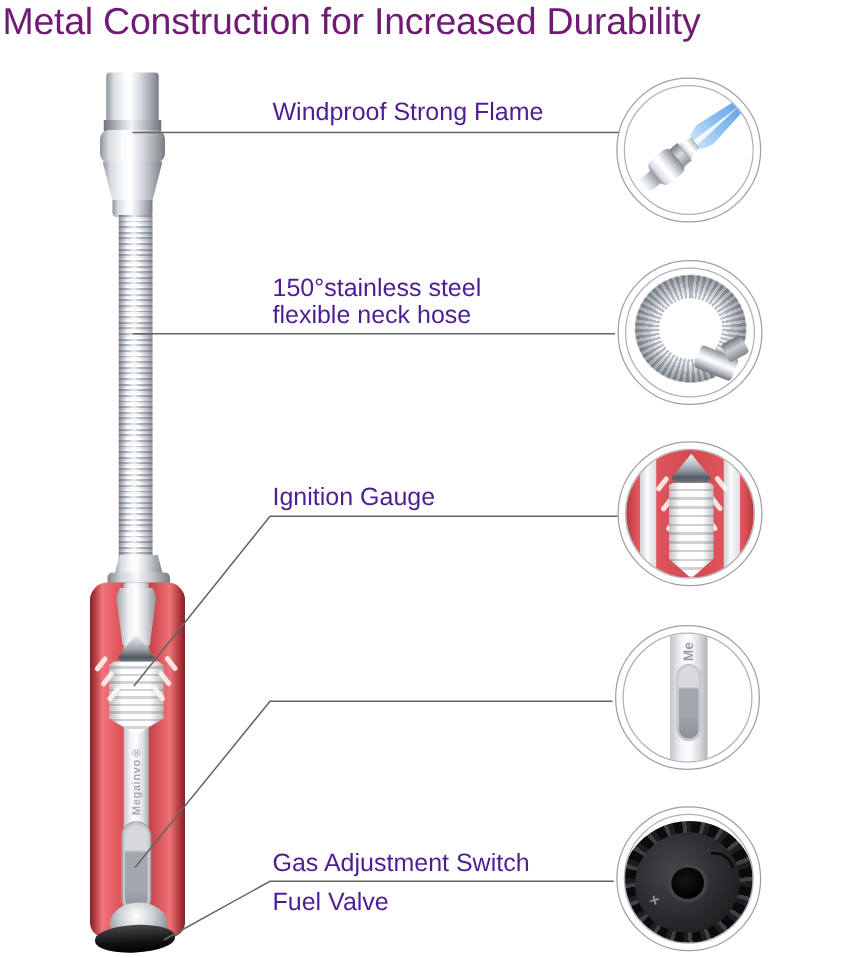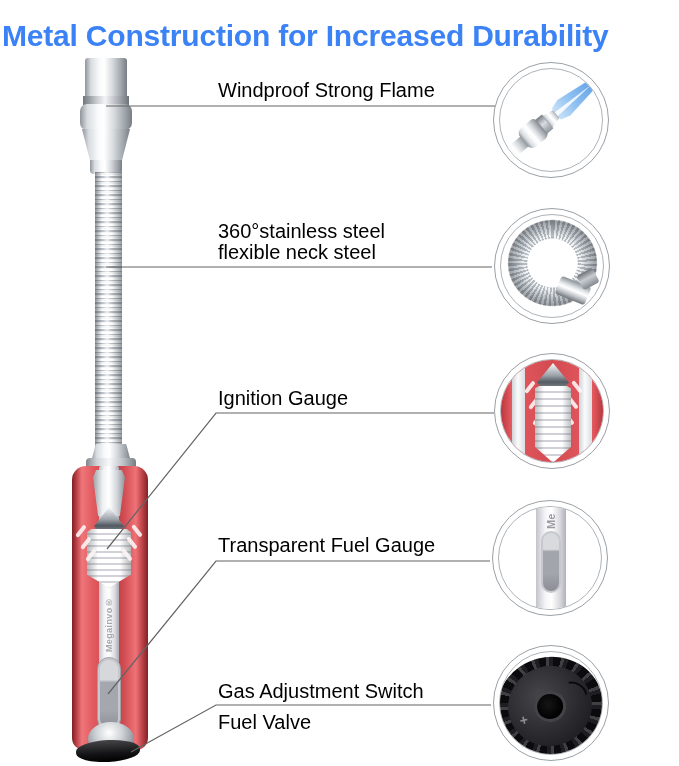--- a/index.html
+++ b/index.html
@@ -2,25 +2,25 @@
 <html><head>
 <meta charset="utf-8">
 <style>
   html,body{margin:0;padding:0;background:#ffffff;}
   #canvas{
     position:relative;width:679px;height:766px;background:#ffffff;overflow:hidden;
     font-family:"Liberation Sans","DejaVu Sans",sans-serif;
   }
   
   .page-title{
-    position:absolute;left:2px;top:19px;width:677px;
-    font-size:30px;font-weight:700;letter-spacing:-0.2px;color:#3b82f6;white-space:nowrap;
-  }
-  
-  .callout-label{position:absolute;font-size:20px;color:#000000;line-height:21px;white-space:nowrap;z-index:6;}
+    position:absolute;left:2px;top:1px;width:677px;
+    font-size:30px;font-weight:400;letter-spacing:-0.2px;color:#701a75;white-space:nowrap;
+  }
+  
+  .callout-label{position:absolute;font-size:20px;color:#4c1d95;line-height:21px;white-space:nowrap;z-index:6;}
   .lbl-flame{left:218px;top:80px;}
   .lbl-hose{left:218px;top:221px;}
   .lbl-ignition{left:218px;top:388px;}
   .lbl-gauge{left:218px;top:535px;}
   .lbl-valve1{left:218px;top:681px;text-align:center;}
   .lbl-valve2{left:218px;top:712px;}
   
   #lines{position:absolute;left:0;top:0;z-index:5;pointer-events:none;}
   
   .part{position:absolute;}
@@ -157,25 +157,24 @@
   <svg id="lines" width="679" height="766" viewBox="0 0 679 766">
     <line x1="106" y1="106" x2="495" y2="106" stroke="#646464" stroke-width="1.2"></line>
     <line x1="106" y1="267" x2="492" y2="267" stroke="#646464" stroke-width="1.2"></line>
     <polyline points="107,549 216,413 494,413" fill="none" stroke="#646464" stroke-width="1.2"></polyline>
     <polyline points="108,694 216,561 490,561" fill="none" stroke="#646464" stroke-width="1.2"></polyline>
     <polyline points="131,752 216,705 491,705" fill="none" stroke="#646464" stroke-width="1.2"></polyline>
   </svg>
 
   <div class="callout-label lbl-flame">Windproof Strong Flame</div>
   <div class="callout-label lbl-hose">
-    <div>360°stainless steel</div>
-    <div>flexible neck steel</div>
+    <div>150°stainless steel</div>
+    <div>flexible neck hose</div>
   </div>
   <div class="callout-label lbl-ignition">Ignition Gauge</div>
-  <div class="callout-label lbl-gauge">Transparent Fuel Gauge</div>
   <div class="callout-label lbl-valve1">Gas Adjustment Switch</div>
   <div class="callout-label lbl-valve2">Fuel Valve</div>
 
   <div>
     <div class="part chromeV nozzle-barrel"></div>
     <div class="part nozzle-ring"></div>
     <div class="part chromeV nozzle-bulge"></div>
     <div class="part chromeV nozzle-shoulder"></div>
     <div class="part chromeV nozzle-collar"></div>
     <div class="part neck"></div>

